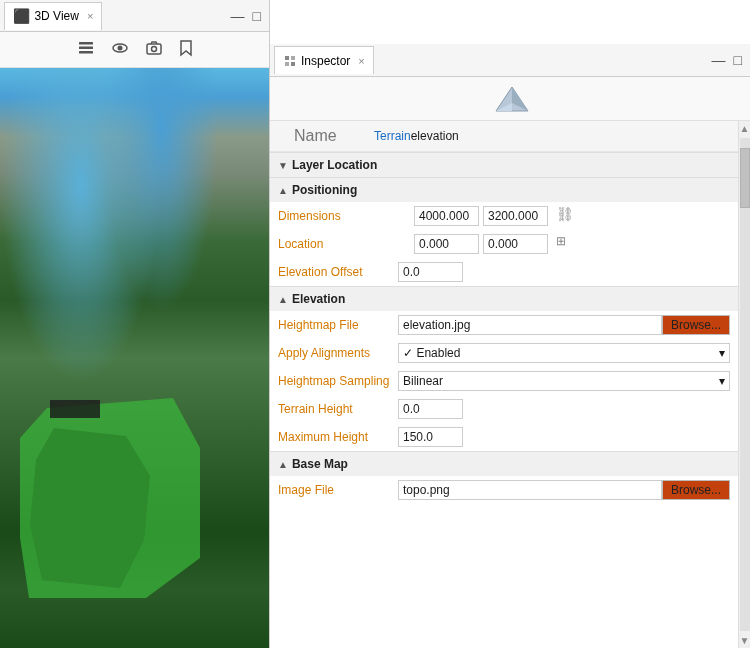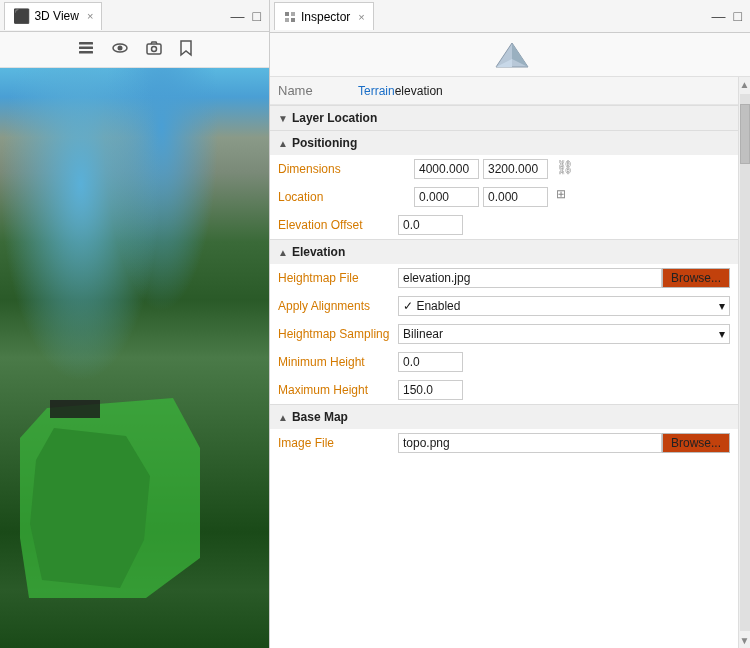--- a/index.html
+++ b/index.html
@@ -53,33 +53,33 @@
       bottom: 230px;
       left: 50px;
       width: 50px;
       height: 18px;
       background: #1a1a1a;
       opacity: 0.8;
     }
 
     
     .right-panel { flex: 1; display: flex; flex-direction: column; background: #fff; }
-    .inspector-tab-bar { display: flex; align-items: center; background: #f5f5f5; border-bottom: 1px solid #ccc; height: 32px; padding: 16px 4px; }
+    .inspector-tab-bar { display: flex; align-items: center; background: #f5f5f5; border-bottom: 1px solid #ccc; height: 32px; padding: 16px 4px; margin-top: 44px; }
     .inspector-tab { display: flex; align-items: center; padding: 4px 8px; background: #fff; border: 1px solid #ccc; border-bottom: none; height: 28px; font-size: 12px; cursor: pointer; gap: 4px; }
     .inspector-icon-area { display: flex; align-items: center; justify-content: center; padding: 8px; height: 44px; background: #f9f9f9; border-bottom: 1px solid #e0e0e0; }
     .terrain-icon { width: 32px; height: 32px; position: relative; }
 
     .prop-row { display: flex; align-items: center; padding: 4px 8px; min-height: 26px; }
     .prop-label { color: #d47a00; font-size: 12px; width: 120px; flex-shrink: 0; }
 
     .section-header { display: flex; align-items: center; padding: 5px 8px; background: #f0f0f0; cursor: pointer; font-weight: bold; font-size: 12px; color: #222; border-top: 1px solid #ddd; }
     .section-arrow { margin-right: 4px; font-size: 10px; color: #555; }
 
     .name-row { display: flex; align-items: center; padding: 6px 8px; background: #f5f5f5; border-bottom: 1px solid #e5e5e5; }
-    .name-label { color: #777; font-size: 13px; width: 80px; }
+    .name-label { color: #777; font-size: 16px; width: 80px; margin-left: 16px; }
     .name-value { color: #1a6ec7; font-size: 12px; font-weight: normal; }
     .name-value-rest { color: #1a1a1a; font-size: 12px; }
 
     .input-field { background: #fff; border: 1px solid #ccc; padding: 2px 4px; font-size: 12px; color: #1a1a1a; width: 65px; }
     .input-wide { background: #fff; border: 1px solid #ccc; padding: 2px 4px; font-size: 12px; color: #1a1a1a; flex: 1; }
 
     .browse-btn { background: #c2410c; border: 1px solid #bbb; padding: 2px 8px; font-size: 12px; cursor: pointer; color: #222; }
     .dropdown-btn { background: #fff; border: 1px solid #ccc; padding: 2px 4px; font-size: 12px; cursor: pointer; color: #1a1a1a; flex: 1; display: flex; justify-content: space-between; align-items: center; }
 
     .link-icon { color: #888; font-size: 14px; margin-left: 4px; cursor: pointer; }
@@ -246,21 +246,21 @@
 
       <div class="prop-row">
         <span class="prop-label">Heightmap Sampling</span>
         <div class="dropdown-btn">
           <span>Bilinear</span>
           <span>▾</span>
         </div>
       </div>
 
       <div class="prop-row">
-        <span class="prop-label">Minimum Height</span>
+        <span class="prop-label">Terrain Height</span>
         <input type="text" class="input-field" value="0.0" style="">
       </div>
 
       <div class="prop-row">
         <span class="prop-label">Maximum Height</span>
         <input type="text" class="input-field" value="150.0" style="">
       </div>
 
       <div class="section-header">
         <span class="section-arrow">▲</span>

